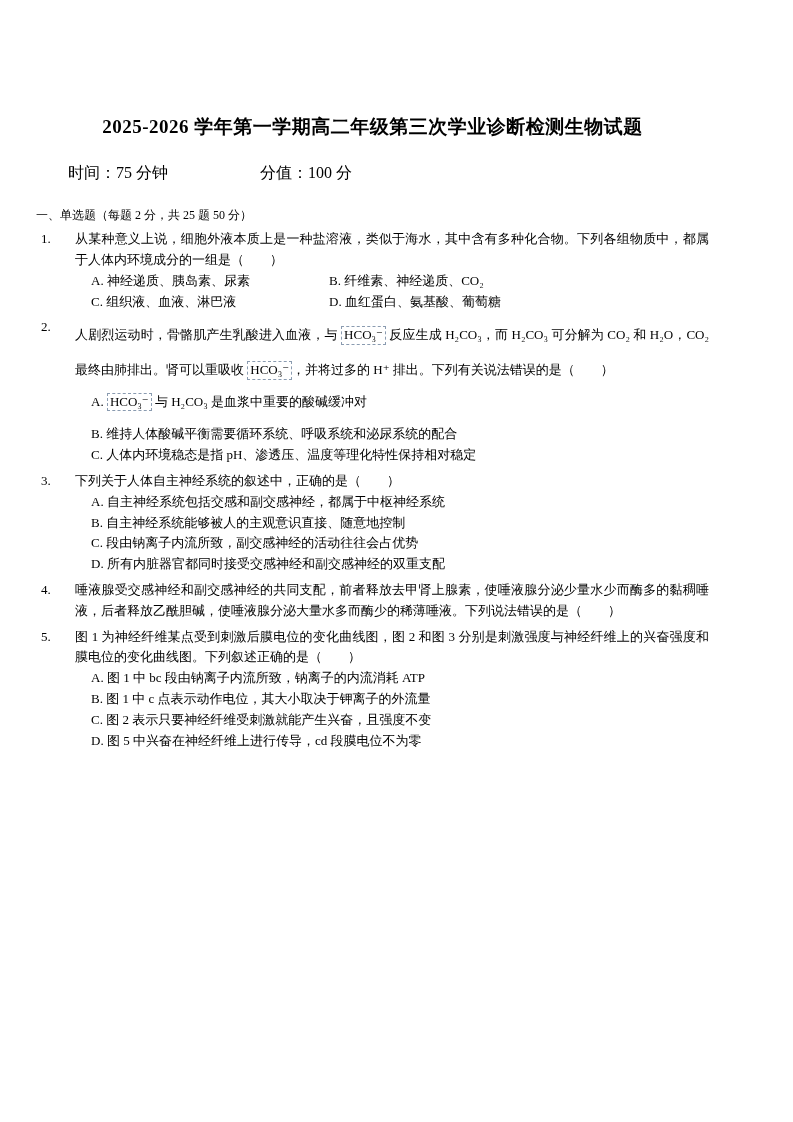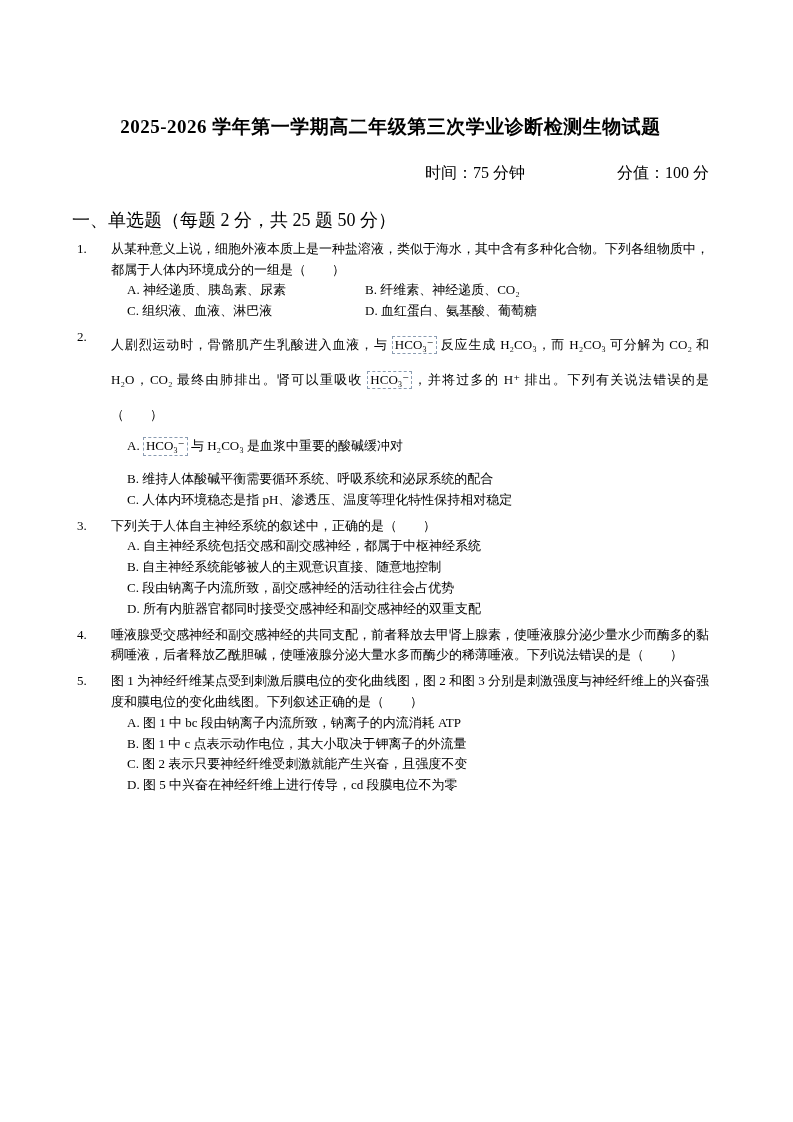--- a/index.html
+++ b/index.html
@@ -5,40 +5,39 @@
   html,body { margin:0; padding:0; background:#ffffff; }
   .page {
     position:relative;
     width:793px; height:1122px;
     box-sizing:border-box;
     background:#ffffff;
     color:#000000;
     font-family:"Liberation Serif","DejaVu Serif",serif;
     font-size:13px;
     line-height:1.6;
-    padding:112px 84px 40px 72px;
+    padding:112px 84px 40px 36px;
     overflow:hidden;
   }
   .title {
     font-size:19px;
     font-weight:bold;
     text-align:center;
     margin:0 0 18px 0;
     letter-spacing:0.5px;
   }
   .meta {
     display:flex;
     gap:92px;
     padding-left:32px;
     font-size:16px;
     margin-bottom:20px;
-    justify-content:flex-end;
   }
   .section-header {
-    font-size:18px;
+    font-size:12px;
     margin-bottom:4px;
   }
   .question { display:flex; margin-bottom:5px; }
   .qnum { flex:0 0 34px; padding-left:5px; }
   .qbody { flex:1; }
   .stem { text-align:justify; }
   .stem.spread { line-height:2.7; margin-bottom:4px; }
   .option { display:block; padding-left:16px; }
   .opt-grid {
     display:grid;

